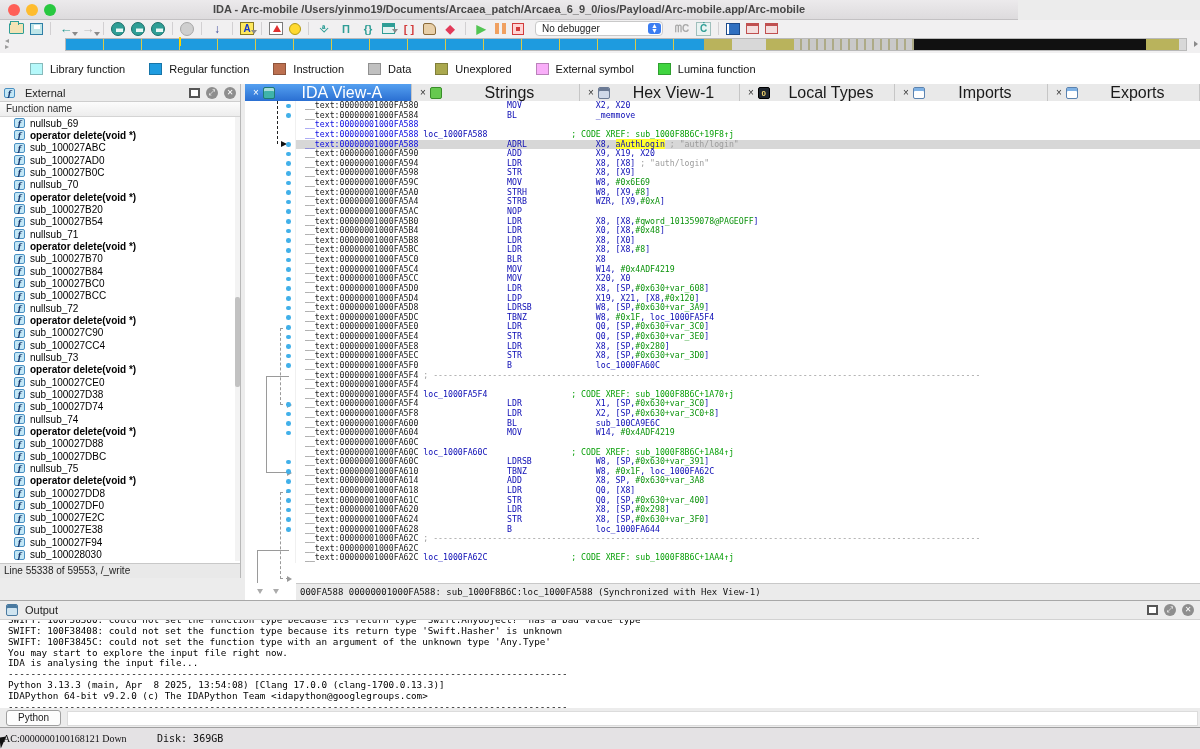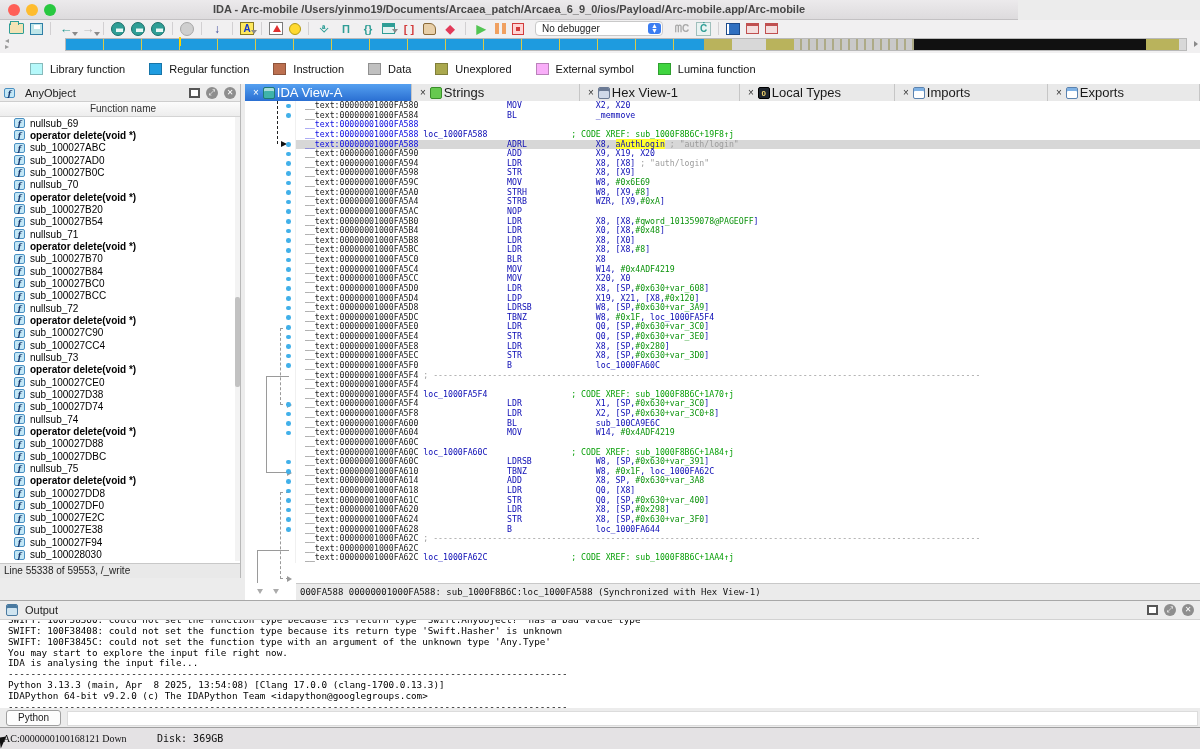--- a/index.html
+++ b/index.html
@@ -86,41 +86,41 @@
     border-right:1px solid #b8b8b8; }
   #func-header { position:absolute; top:0; left:0; right:0; height:18px; background:#ececec;
     border-bottom:1px solid #cecece; display:flex; align-items:center; padding:0 4px; }
   #func-header .ph-title { font-size:11px; color:#222; margin-left:5px; flex:1; }
   .ph-btn { margin-left:6px; }
   .ph-square { width:11px; height:10px; border:2px solid #555; background:#fff; }
   .ph-circle { width:12px; height:12px; border-radius:50%; background:#8e8e8e; color:#fff;
     font-size:8px; line-height:12px; text-align:center; }
   #func-colhead { position:absolute; top:18px; left:0; right:0; height:15px;
     background:linear-gradient(#fcfcfc,#ededed); border-bottom:1px solid #d4d4d4;
-    font-size:10px; color:#333; padding:1px 0 0 6px;text-align:center; }
+    font-size:10px; color:#333; padding:1px 0 0 6px; }
   #func-list { position:absolute; top:33px; left:0; right:5px; height:444px; overflow:hidden; }
   .func-row { display:flex; align-items:center; height:12.33px; padding-left:14px; white-space:nowrap; }
   .f-icon { width:11px; height:10px; background:#c3e7f6; border:1px solid #4a90c2; border-radius:2px;
     color:#15356b; font:italic bold 8px "DejaVu Serif", serif; line-height:9px; text-align:center;
     margin-right:5px; flex:none; }
   .func-label { font-size:10px; color:#000; }
   .func-label.bold { font-weight:bold; }
   #func-scroll { position:absolute; top:33px; right:0; width:5px; height:444px; background:#f3f3f3; }
   #func-scroll .handle { position:absolute; top:180px; left:0; width:5px; height:90px;
     background:#c2c2c2; border-radius:2px; }
   #func-status { position:absolute; top:479px; left:0; right:0; height:15px; background:#e9e9e9;
     border-top:1px solid #c8c8c8; font-size:10px; color:#222; padding:1px 0 0 4px; white-space:nowrap; }
 
   
   #tabbar { position:absolute; top:84px; left:245px; right:0; height:17px; background:#e3e3e3;
     display:flex; }
   .tab { display:flex; align-items:center; height:17px; border-right:1px solid #c6c6c6;
     background:#e9e9e9; padding:0 4px; }
   .tab .tab-close { font-size:10px; color:#333; margin:0 4px; line-height:10px; }
-  .tab .tab-label { flex:1; text-align:left; font-size:13px; color:#1a1a1a; white-space:nowrap; }
+  .tab .tab-label { flex:1; text-align:center; font-size:16px; color:#1a1a1a; white-space:nowrap; }
   .tab.active { background:linear-gradient(#55a0f0,#2a6fd2); }
   .tab.active .tab-label, .tab.active .tab-close { color:#fff; }
   .tab-icon { width:12px; height:12px; border-radius:2px; margin-right:2px; position:relative;
     font-size:8px; line-height:12px; text-align:center; flex:none; }
   .ic-ida { background:#3fb3aa; border:1px solid #1f7a73; box-shadow:inset 0 3px 0 rgba(255,255,255,.55); }
   .ic-strings { background:#66c94f; border:1px solid #3a8f2a; }
   .ic-hex { background:#cfd8e8; border:1px solid #6b7a94; box-shadow:inset 0 3px 0 #6b7a94; }
   .ic-types { background:#20262e; border:1px solid #000; color:#f5d76e; font-weight:bold; }
   .ic-win { background:#fff; border:1px solid #5b83b0; box-shadow:inset 0 3px 0 #7fb2e5; }
 
@@ -288,21 +288,21 @@
     </span>
     <span class="leg-item">
       <span class="leg-swatch" style="background: rgb(63, 212, 63);"></span>
       <span class="leg-label">Lumina function</span>
     </span>
   </div>
 
 <div id="func-panel">
   <div id="func-header">
     <span class="f-icon">f</span>
-    <span class="ph-title">AnyObject</span>
+    <span class="ph-title">External</span>
     <span class="ph-btn ph-square"></span>
     <span class="ph-btn ph-circle">⤢</span>
     <span class="ph-btn ph-circle">✕</span>
   </div>
   <div id="func-colhead">Function name</div>
   <div id="func-list">
       <div class="func-row">
         <span class="f-icon">f</span>
         <span class="func-label">nullsub_69</span>
       </div>

